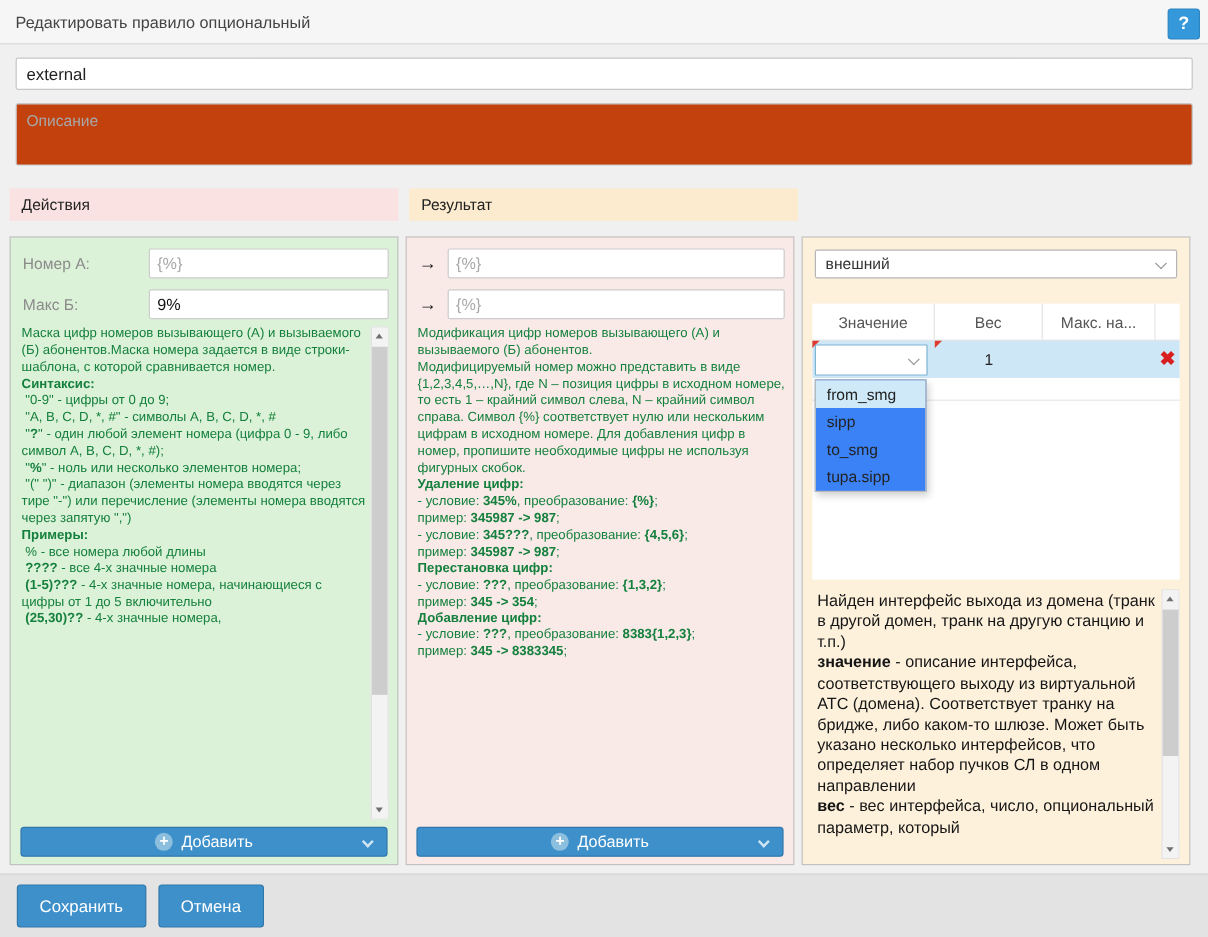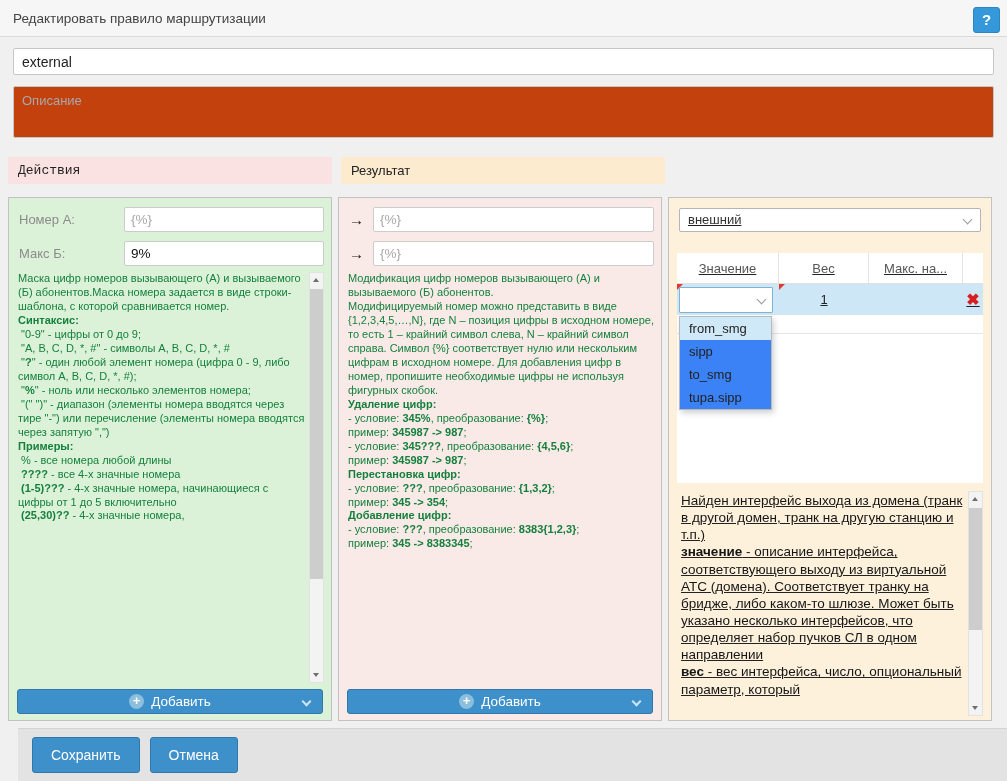--- a/index.html
+++ b/index.html
@@ -20,28 +20,28 @@
     border:1px solid #c6c6c6; border-radius:2px; padding:0 8px; font-size:14px;
     font-family:"Liberation Sans",sans-serif; color:#222; background:#fff; }
   .desc-input { display:block; margin:11px 13px 0; width:981px; height:52px; resize:none;
     border:1px solid #c6c6c6; border-radius:2px; padding:6px 8px; font-size:13px;
     font-family:"Liberation Sans",sans-serif; color:#222; background:#c2410c; }
   .desc-input::placeholder, .name-input::placeholder, .row-input::placeholder { color:#a8a8a8; }
   
   .col-heads { display:flex; gap:9px; margin:19px 9px 0 8px; }
   .col-head { width:324px; height:27px; line-height:27px; padding-left:10px; font-size:13px; color:#222; }
   .head-green  { background:var(--green-header,#d9f6c9); }
-  .head-pink   { background:var(--pink-header,#f9e2e1);font-family:Liberation Mono, monospace; }
+  .head-pink   { background:var(--pink-header,#f9e2e1); }
   .head-orange { background:var(--orange-header,#fcebcf); }
   
   .panels { display:flex; gap:6px; margin:13px 9px 0 8px; height:524px; }
   .panel { width:324px; border:1px solid #c2c2c2; position:relative; }
   .panel-green  { background:var(--green-panel,#dcf2d8); }
   .panel-pink   { background:var(--pink-panel,#f9eae8); }
-  .panel-orange { background:var(--orange-panel,#fdf1dc);text-decoration:underline; }
+  .panel-orange { background:var(--orange-panel,#fdf1dc); }
   .field-row { display:flex; align-items:center; margin:9px 7px 0 10px; }
   .field-row .lbl { width:105px; font-size:13px; color:#8b8b8b; flex:none; }
   .field-row .arrow { width:24px; font-size:15px; color:#111; flex:none; }
   .row-input { flex:1; height:25px; border:1px solid #ccc; border-radius:2px; padding:0 6px;
     font-size:13.5px; font-family:"Liberation Sans",sans-serif; color:#111; background:#fff; min-width:0; }
   .help-text { position:absolute; top:74px; left:9px; right:7px; bottom:37px;
     font-size:11px; line-height:1.27; color:#15803d; overflow:hidden; }
   .help-text.with-sb { padding-right:19px; }
   
   .sb { position:absolute; top:0; right:0; bottom:0; width:15px; background:#f3f3f3; border:1px solid #e2e2e2; }
@@ -82,32 +82,32 @@
   .cell-select .chev { right:7px; top:8px; }
   .del-btn { color:var(--delete-red,#d81e1e); font-size:16px; font-weight:bold; cursor:pointer; line-height:1; }
   .empty-row { height:19px; border-bottom:1px solid #e6e6e6; }
   .options-list { position:absolute; top:63px; left:2px; width:93px; background:#3b82f6;
     border:1px solid #b9b9b9; box-shadow:2px 3px 6px rgba(0,0,0,0.18); z-index:5; }
   .option { height:23px; line-height:23px; padding-left:9px; font-size:13px; color:#222; cursor:pointer; }
   .option.selected { background:#cfe9f8; }
   .result-help { margin:8px 8px 0; height:225px; position:relative;
     font-size:13.5px; line-height:1.27; color:#161616; overflow:hidden; padding:1px 20px 0 4px; }
   
-  .footer { position:absolute; left:18px; right:0; bottom:0; height:53px; background:#e3e3e3;
+  .footer { position:absolute; left:0; right:0; bottom:0; height:53px; background:#e3e3e3;
     border-top:1px solid #d4d4d4; display:flex; align-items:center; padding-left:14px; gap:10px; }
   .btn-primary { height:36px; padding:0 18px; background:var(--accent-blue,#3e90cb);
     border:1px solid #3077ab; border-radius:3px; color:#fff; font-size:14px;
     font-family:"Liberation Sans",sans-serif; cursor:pointer; }
   b { font-weight:bold; }
 </style>
 </head>
 <body>
 
 <div class="titlebar">
-  <span class="title">Редактировать правило маршрутизации</span>
+  <span class="title">Редактировать правило опциональный</span>
   <div class="help-btn">
     <span>?</span>
   </div>
 </div>
 
 <input class="name-input" value="external" style="">
 <textarea class="desc-input" placeholder="Описание" style=""></textarea>
 
 <div class="col-heads">
   <div class="col-head head-pink">Действия</div>

